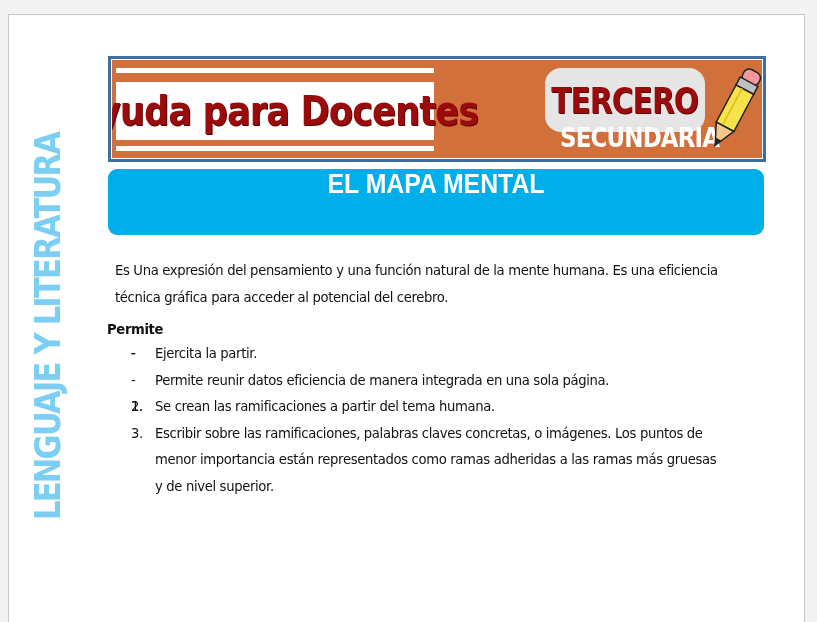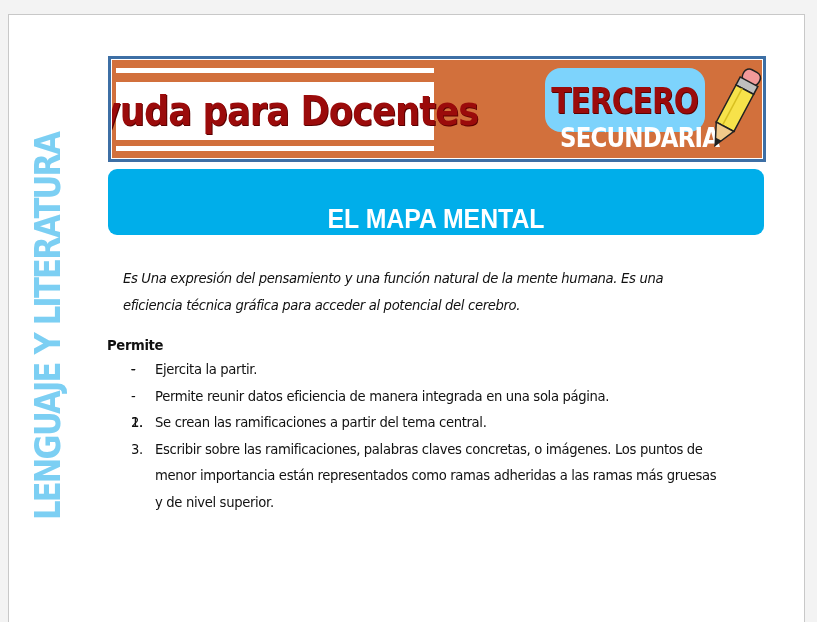--- a/index.html
+++ b/index.html
@@ -27,58 +27,58 @@
       display:flex; align-items:center; justify-content:center;
     }
     .brand-text {
       font-family:"DejaVu Sans", sans-serif; font-weight:bold;
       font-size:40px; color:#9b0b0b; letter-spacing:-1px;
       transform:scaleX(0.88); white-space:nowrap;
       text-shadow:1px 1px 0 #5a0000;
     }
     .grade-pill {
       position:absolute; left:433px; top:8px; width:160px; height:64px;
-      background:#7dd3fc; border-radius:16px;
+      background:#e5e5e5; border-radius:16px;
       display:flex; align-items:center; justify-content:center;
     }
     .grade-text {
       font-family:"DejaVu Sans", sans-serif; font-weight:bold;
       font-size:36px; color:#9b0b0b; letter-spacing:-1px;
       transform:scaleX(0.82); text-shadow:1px 1px 0 #5a0000;
     }
     .level-text {
       position:absolute; left:436px; top:62px; width:160px; text-align:center;
       font-family:"DejaVu Sans", sans-serif; font-weight:bold;
       font-size:27px; color:#ffffff; letter-spacing:-1px; transform:scaleX(0.85);
     }
     .pencil { position:absolute; left:592px; top:2px; width:60px; height:96px; }
     .title-box {
       position:absolute; left:108px; top:169px; width:656px; height:66px;
       background:#00aeea; border-radius:9px;
-      display:flex; align-items:flex-end; justify-content:center;
+      display:flex; align-items:flex-start; justify-content:center;
     }
     .title-text {
       color:#ffffff; font-weight:bold; font-size:27px; letter-spacing:0px;
       transform:scaleX(0.92);
       font-family:"Liberation Sans", sans-serif;
     }
     .side-label {
       position:absolute; left:26px; top:520px;
       transform-origin:0 0; transform:rotate(-90deg) scaleY(1.05);
       font-family:"DejaVu Sans", sans-serif; font-weight:bold;
       font-size:34px; color:#7ccff3; white-space:nowrap; letter-spacing:-2px;
       width:330px;
     }
     .side-label span { display:inline-block; transform:scaleX(0.9); transform-origin:0 0; }
     .content {
       position:absolute; left:107px; top:250px; width:620px;
       font-family:"DejaVu Sans", sans-serif; font-size:13.2px; color:#111111;
       line-height:26.5px; letter-spacing:-0.35px;
     }
-    .content p { margin:16px;font-style:italic; }
+    .content p { margin:8px; }
     .heading { font-weight:bold; line-height:22px; }
     .bullets { margin:0; padding:0; list-style:none; }
     .bullets li { position:relative; padding-left:48px; }
     .bullets li .dash { position:absolute; left:24px; top:0; }
     .numbered { margin:0; padding:0; list-style:none; }
     .numbered li { position:relative; padding-left:48px; }
     .numbered li .num { position:absolute; left:24px; top:0; }
   </style>
 </head>
 <body>
@@ -123,16 +123,16 @@
   <div class="heading">Permite</div>
   <ul class="bullets">
     <li><span class="dash">-</span></li>
     <li><span class="dash">-</span></li>
     <li><span class="dash">-</span><span>Ejercita la partir.</span></li>
     <li><span class="dash">-</span><span>Permite reunir datos eficiencia de manera integrada en una sola página.</span></li>
   </ul>
 
   <ol class="numbered">
     <li><span class="num">1.</span></li>
-    <li><span class="num">2.</span><span>Se crean las ramificaciones a partir del tema central.</span></li>
+    <li><span class="num">2.</span><span>Se crean las ramificaciones a partir del tema humana.</span></li>
     <li><span class="num">3.</span><span>Escribir sobre las ramificaciones, palabras claves concretas, o imágenes. Los puntos de menor importancia están representados como ramas adheridas a las ramas más gruesas y de nivel superior.</span></li>
   </ol>
 </div>
 
 </body></html>

